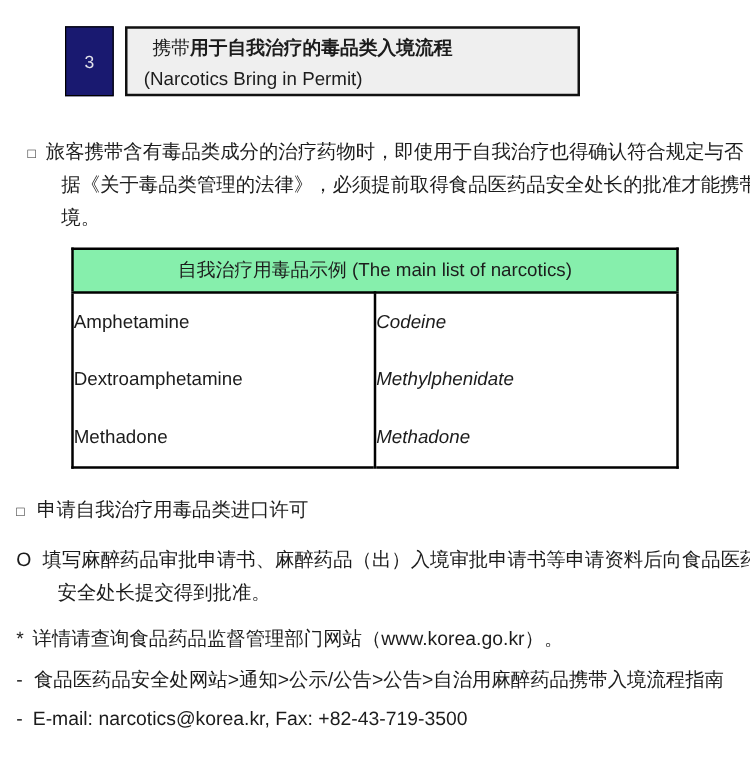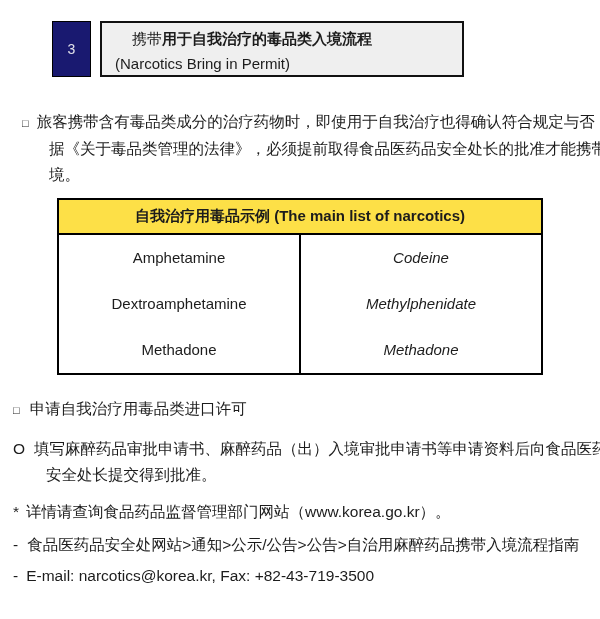--- a/index.html
+++ b/index.html
@@ -12,21 +12,21 @@
   .header { display:flex; margin:21px 0 0 52px; }
   .num-box {
     width:37px; height:54px; background:#191970; border:1px solid #000000;
     color:#e2e2ea; font-size:14px; display:flex; align-items:center; justify-content:center;
     margin-right:9px; flex:0 0 auto;
   }
   .title-box {
     box-sizing:border-box; width:364px; height:56px; background:#efefef;
     border:2px solid #111111; padding-top:3px;
   }
-  .title-line1 { font-size:15px; line-height:25px; padding-left:2px; white-space:nowrap;margin-left:28px; }
+  .title-line1 { font-size:15px; line-height:25px; padding-left:20px; white-space:nowrap; }
   .title-line1 b { font-weight:bold; }
   .title-line2 { font-size:15px; line-height:25px; padding-left:2px; white-space:nowrap;margin-left:11px; }
   
   .para { font-size:15.5px; line-height:26px; width:585px; }
   .bullet { display:inline; }
   .p0 { margin:32px 0 0 0; padding-left:49px; text-indent:-27px; }
   .p0 .bullet { font-size:11px; margin-right:8px; }
   .p1 { margin:21px 0 0 0; padding-left:33px; text-indent:-20px; }
   .p1 .bullet { font-size:11px; margin-right:10px; }
   .p2 { margin:13px 0 0 0; padding-left:46px; text-indent:-33px; }
@@ -36,26 +36,26 @@
   .p4 { margin:7px 0 0 0; padding-left:46px; text-indent:-33px; }
   .p4 .bullet { margin-right:9px; }
   .p5 { margin:5px 0 0 0; padding-left:27px; text-indent:-14px; }
   .p5 .bullet { margin-right:8px; }
   
   .drug-table {
     margin:10px 0 0 57px; width:486px;
     border-collapse:collapse; border:2px solid #000000; table-layout:fixed;
   }
   .drug-table th {
-    background:#fde047; border-bottom:2px solid #000000;
-    height:33px; font-size:15px; font-weight:bold; text-align:center; padding:0;
+    background:#86efac; border-bottom:2px solid #000000;
+    height:33px; font-size:15px; font-weight:normal; text-align:center; padding:0;
   }
   .drug-table td { padding:0; vertical-align:top; }
   .drug-table td.col-right { border-left:2px solid #000000;font-style:italic; }
-  .drug-line { height:46px; line-height:46px; text-align:center; font-size:15px; }
+  .drug-line { height:46px; line-height:46px; text-align:left; font-size:15px; }
 </style>
 </head>
 <body>
 
 <div class="page">
 
   <div class="header">
     <div class="num-box">
       <span>3</span>
     </div>

